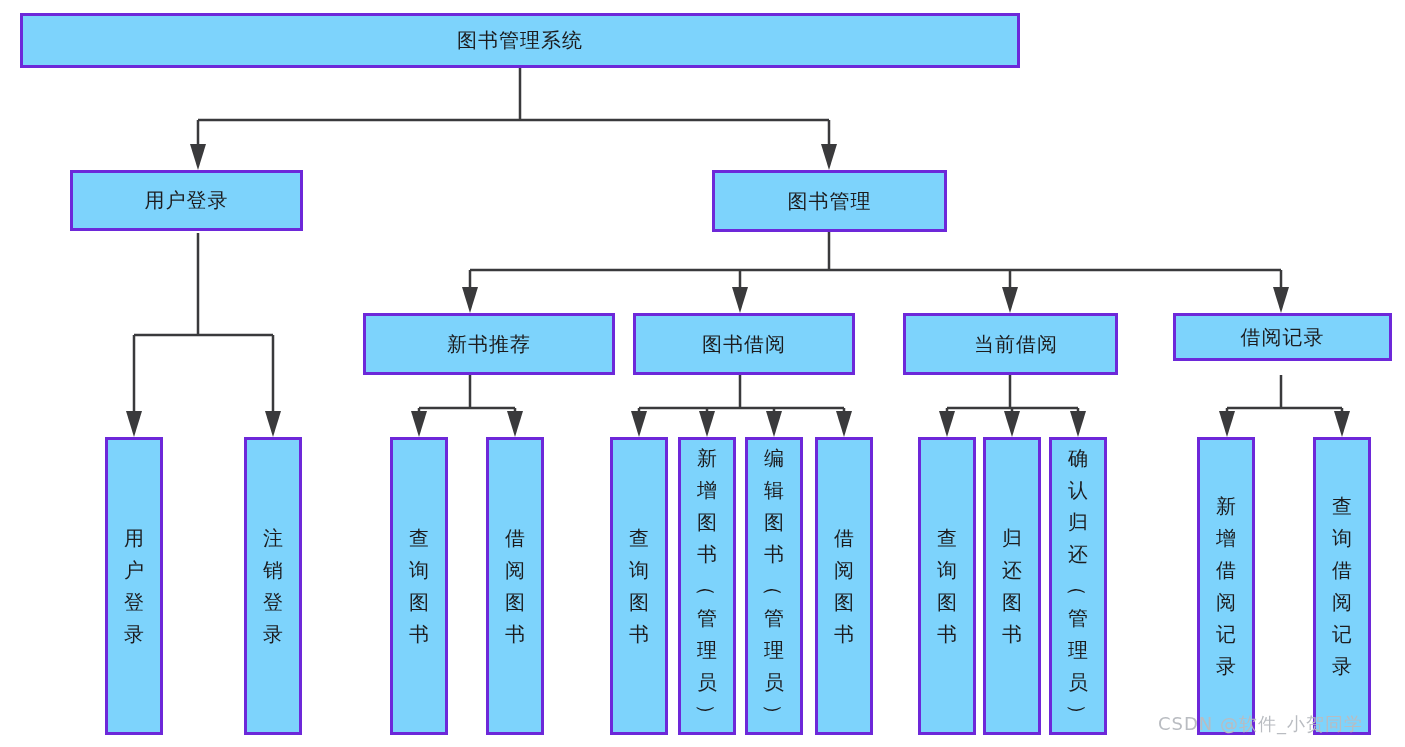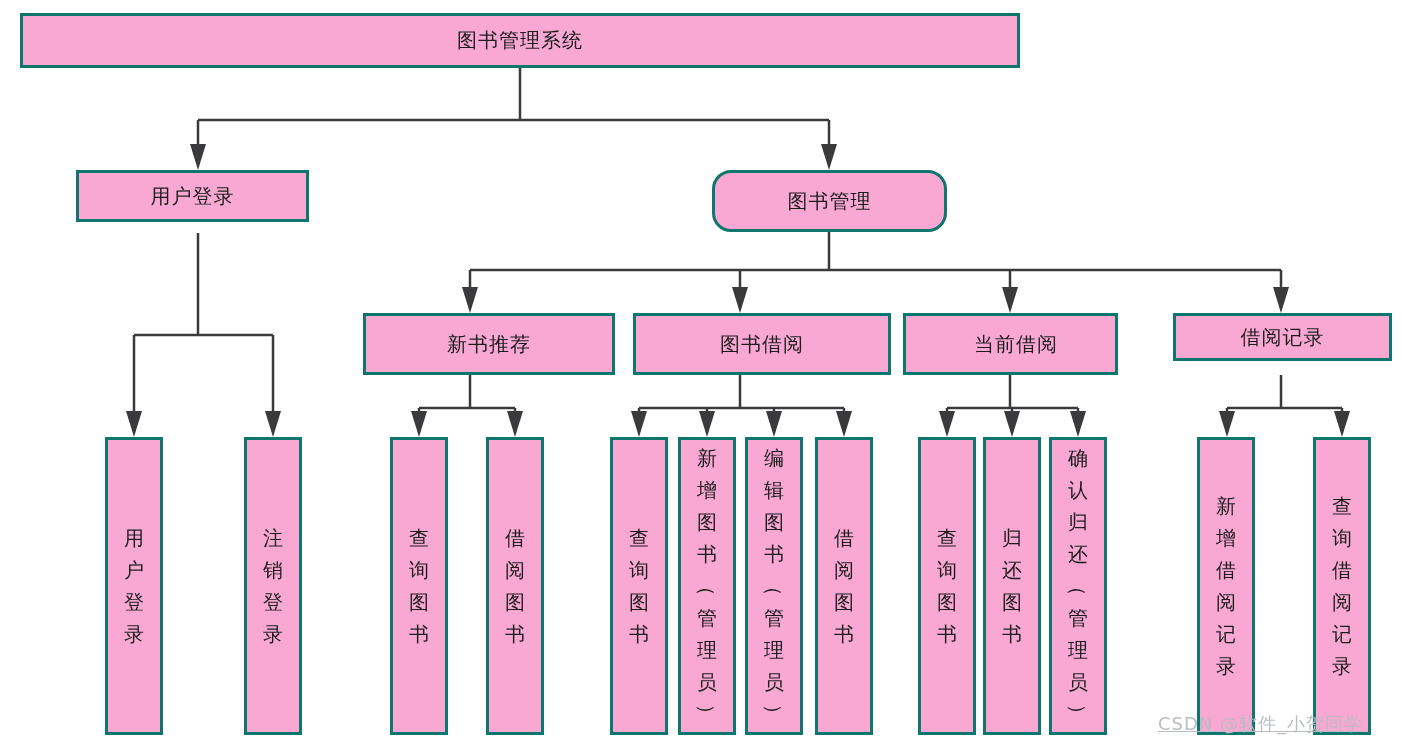--- a/index.html
+++ b/index.html
@@ -6,43 +6,42 @@
   .canvas{
     position:relative;
     width:1405px;height:747px;
     background:#ffffff;
     font-family:"DejaVu Sans","Liberation Sans",sans-serif;
     overflow:hidden;
   }
   svg.connectors{position:absolute;left:0;top:0;width:1405px;height:747px;}
   .node{
     position:absolute;
-    background:#f9a8d4;
-    border:3px solid #0f766e;
+    background:#7dd3fc;
+    border:3px solid #6d28d9;
     box-sizing:border-box;
     display:flex;
     align-items:center;
     justify-content:center;
     color:#1c1c1e;
     font-size:20px;
     letter-spacing:1px;
     z-index:2;
   }
   .leaf{flex-direction:column;letter-spacing:0;}
   .vchar{height:32px;line-height:32px;font-size:20px;text-align:center;width:100%;}
   .vrot{transform:rotate(90deg);}
   .watermark{
     position:absolute;
     left:1158px;top:712px;
     font-size:18px;
     color:#b9bcc1;
     letter-spacing:1px;
     z-index:5;
     white-space:nowrap;
-    text-decoration:underline;
   }
 </style>
 </head>
 <body>
 
 <div class="canvas">
 
   <svg class="connectors" viewBox="0 0 1405 747" xmlns="http://www.w3.org/2000/svg">
     <g stroke="#3a3a3c" stroke-width="2.5" fill="none">
 
@@ -85,25 +84,25 @@
       <polygon points="1004,411 1020,411 1012,437"></polygon>
       <polygon points="1070,411 1086,411 1078,437"></polygon>
 
       <polygon points="1219,411 1235,411 1227,437"></polygon>
       <polygon points="1334,411 1350,411 1342,437"></polygon>
     </g>
   </svg>
 
   <div class="node" style="left:20px;top:13px;width:1000px;height:55px;">图书管理系统</div>
 
-  <div class="node" style="left:76px;top:170px;width:233px;height:52px;">用户登录</div>
-  <div class="node" style="left:712px;top:170px;width:235px;height:62px;border-radius:19px;">图书管理</div>
+  <div class="node" style="left:70px;top:170px;width:233px;height:61px;">用户登录</div>
+  <div class="node" style="left:712px;top:170px;width:235px;height:62px;">图书管理</div>
 
   <div class="node" style="left:363px;top:313px;width:252px;height:62px;">新书推荐</div>
-  <div class="node" style="left:633px;top:313px;width:258px;height:62px;">图书借阅</div>
+  <div class="node" style="left:633px;top:313px;width:222px;height:62px;">图书借阅</div>
   <div class="node" style="left:903px;top:313px;width:215px;height:62px;padding-left:11px;">当前借阅</div>
   <div class="node" style="left:1173px;top:313px;width:219px;height:48px;">借阅记录</div>
 
   <div class="node leaf" style="left:105px;top:437px;width:58px;height:298px;">
       <div class="vchar">用</div>
       <div class="vchar">户</div>
       <div class="vchar">登</div>
       <div class="vchar">录</div>
     </div>
   <div class="node leaf" style="left:244px;top:437px;width:58px;height:298px;">

